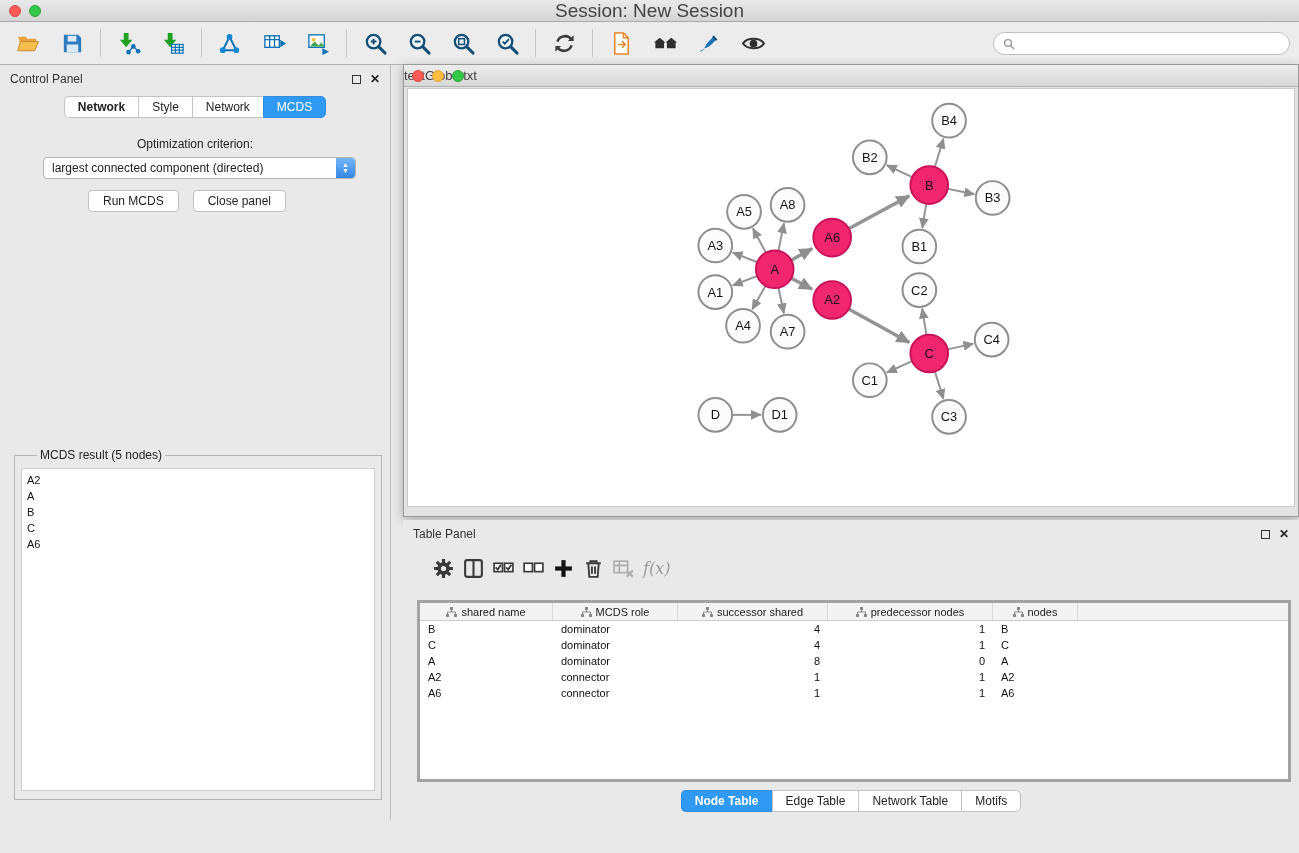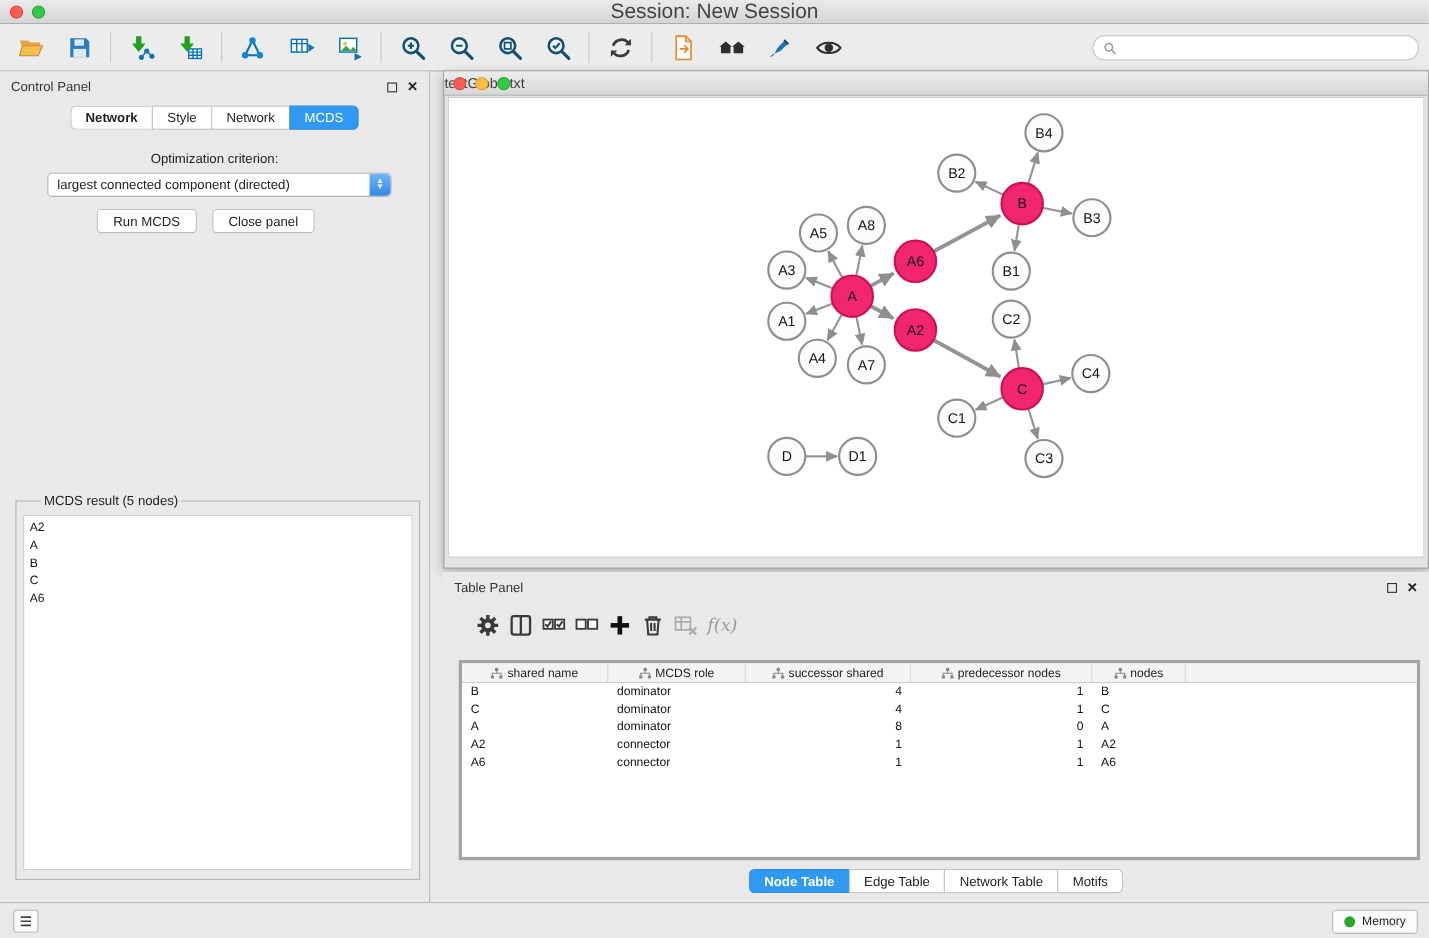--- a/index.html
+++ b/index.html
@@ -564,25 +564,14 @@
         </div>
     </div>
     <div class="table-tabs seg-row" style="position:absolute;top:auto;">
         <div class="seg-btn active">Node Table</div>
         <div class="seg-btn">Edge Table</div>
         <div class="seg-btn">Network Table</div>
         <div class="seg-btn">Motifs</div>
       </div>
   </div>
 
-  <div class="statusbar">
-    <div class="status-left-btn">
-      <svg width="15" height="15" viewBox="0 0 16 16" stroke="#444" stroke-width="1.6">
-        <path d="M3 4h10M3 8h10M3 12h10"></path>
-      </svg>
-    </div>
-    <div class="memory-btn">
-      <span class="memory-dot"></span>
-      <span>Memory</span>
-    </div>
-  </div>
 
 </div>
 
 </body></html>

